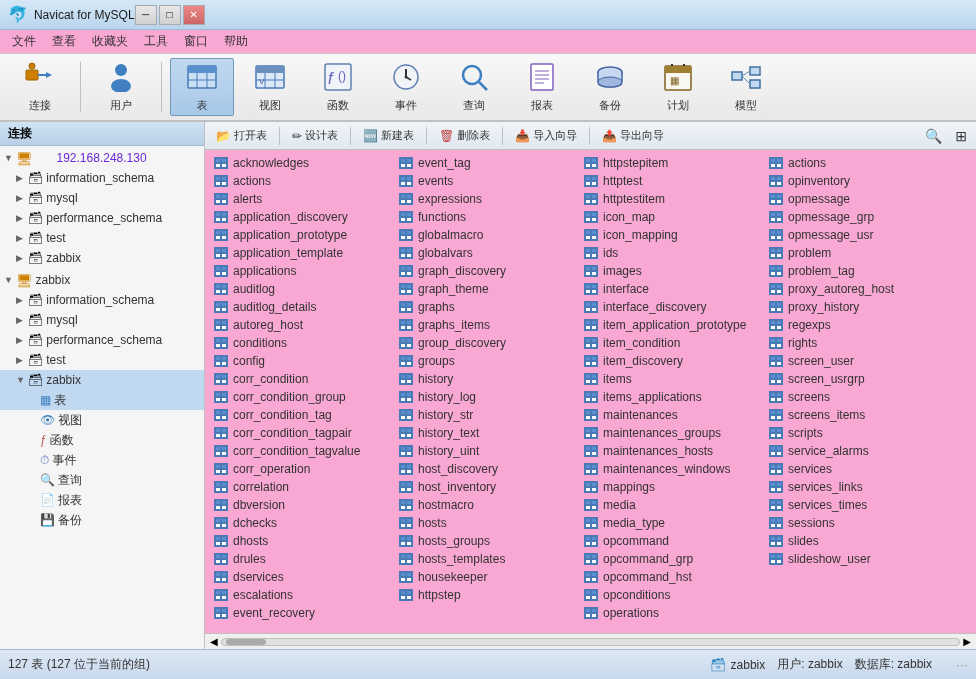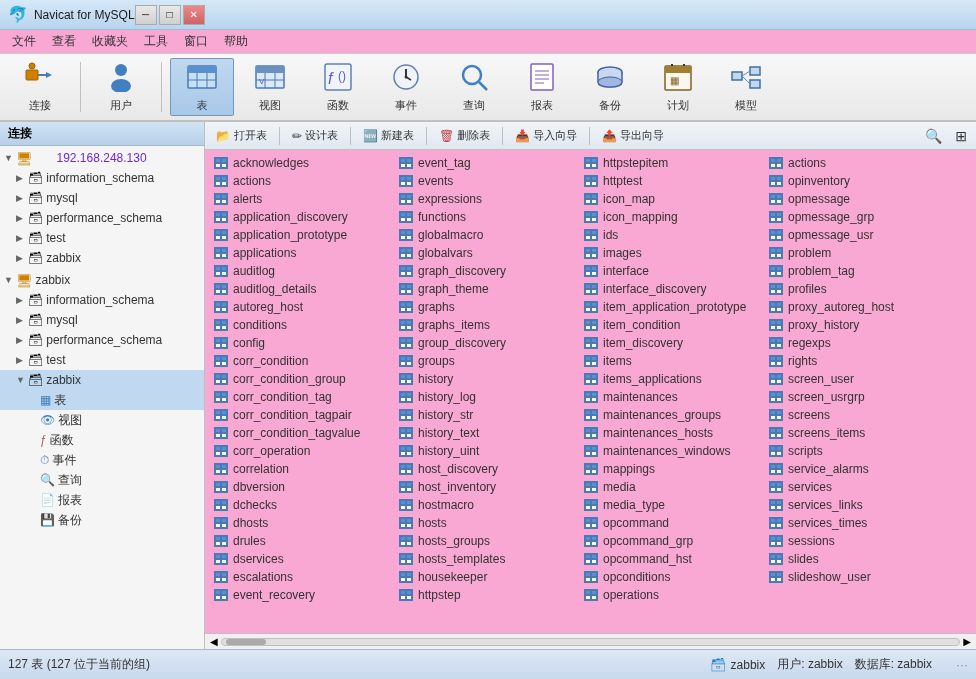--- a/index.html
+++ b/index.html
@@ -620,20 +620,31 @@
           </div>
           <div class="table-item">
             <span class="tbl-icon">
                 <div class="tbl-grid-icon">
                   <div class="cell header"></div>
                   <div class="cell header"></div>
                   <div class="cell"></div>
                   <div class="cell"></div>
                 </div>
               </span>
+            <span>application_template</span>
+          </div>
+          <div class="table-item">
+            <span class="tbl-icon">
+                <div class="tbl-grid-icon">
+                  <div class="cell header"></div>
+                  <div class="cell header"></div>
+                  <div class="cell"></div>
+                  <div class="cell"></div>
+                </div>
+              </span>
             <span>applications</span>
           </div>
           <div class="table-item">
             <span class="tbl-icon">
                 <div class="tbl-grid-icon">
                   <div class="cell header"></div>
                   <div class="cell header"></div>
                   <div class="cell"></div>
                   <div class="cell"></div>
                 </div>
@@ -1143,20 +1154,31 @@
           </div>
           <div class="table-item">
             <span class="tbl-icon">
                 <div class="tbl-grid-icon">
                   <div class="cell header"></div>
                   <div class="cell header"></div>
                   <div class="cell"></div>
                   <div class="cell"></div>
                 </div>
               </span>
+            <span>httptestitem</span>
+          </div>
+          <div class="table-item">
+            <span class="tbl-icon">
+                <div class="tbl-grid-icon">
+                  <div class="cell header"></div>
+                  <div class="cell header"></div>
+                  <div class="cell"></div>
+                  <div class="cell"></div>
+                </div>
+              </span>
             <span>icon_map</span>
           </div>
           <div class="table-item">
             <span class="tbl-icon">
                 <div class="tbl-grid-icon">
                   <div class="cell header"></div>
                   <div class="cell header"></div>
                   <div class="cell"></div>
                   <div class="cell"></div>
                 </div>
@@ -1466,31 +1488,20 @@
           <div class="table-item">
             <span class="tbl-icon">
                 <div class="tbl-grid-icon">
                   <div class="cell header"></div>
                   <div class="cell header"></div>
                   <div class="cell"></div>
                   <div class="cell"></div>
                 </div>
               </span>
             <span>problem_tag</span>
-          </div>
-          <div class="table-item">
-            <span class="tbl-icon">
-                <div class="tbl-grid-icon">
-                  <div class="cell header"></div>
-                  <div class="cell header"></div>
-                  <div class="cell"></div>
-                  <div class="cell"></div>
-                </div>
-              </span>
-            <span>profiles</span>
           </div>
           <div class="table-item">
             <span class="tbl-icon">
                 <div class="tbl-grid-icon">
                   <div class="cell header"></div>
                   <div class="cell header"></div>
                   <div class="cell"></div>
                   <div class="cell"></div>
                 </div>
               </span>

